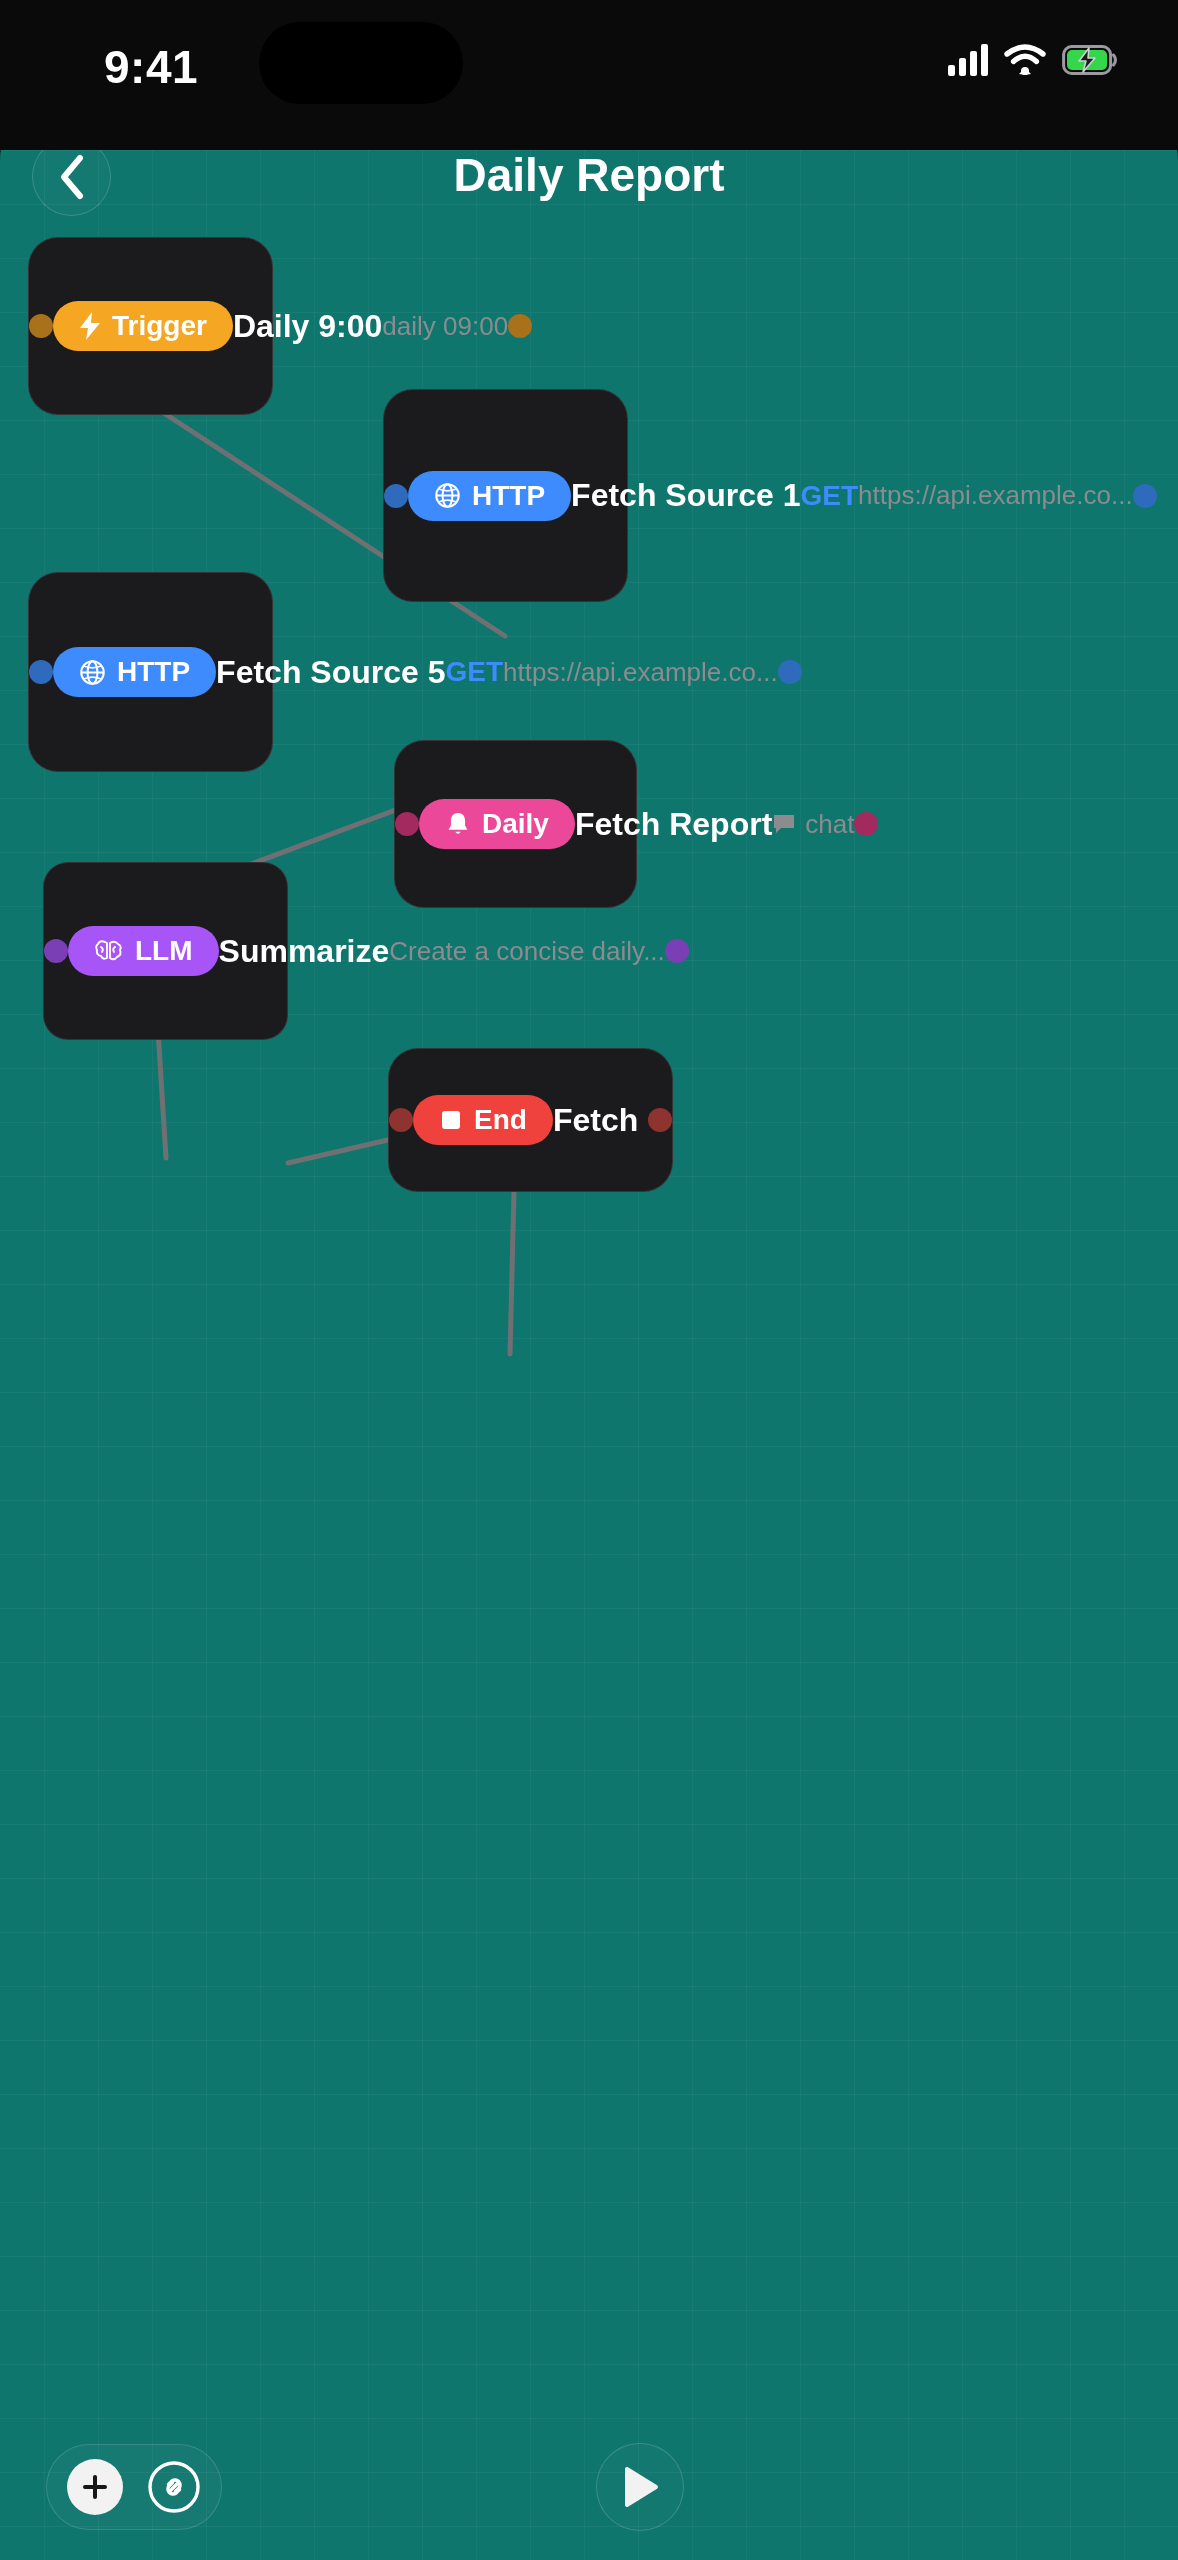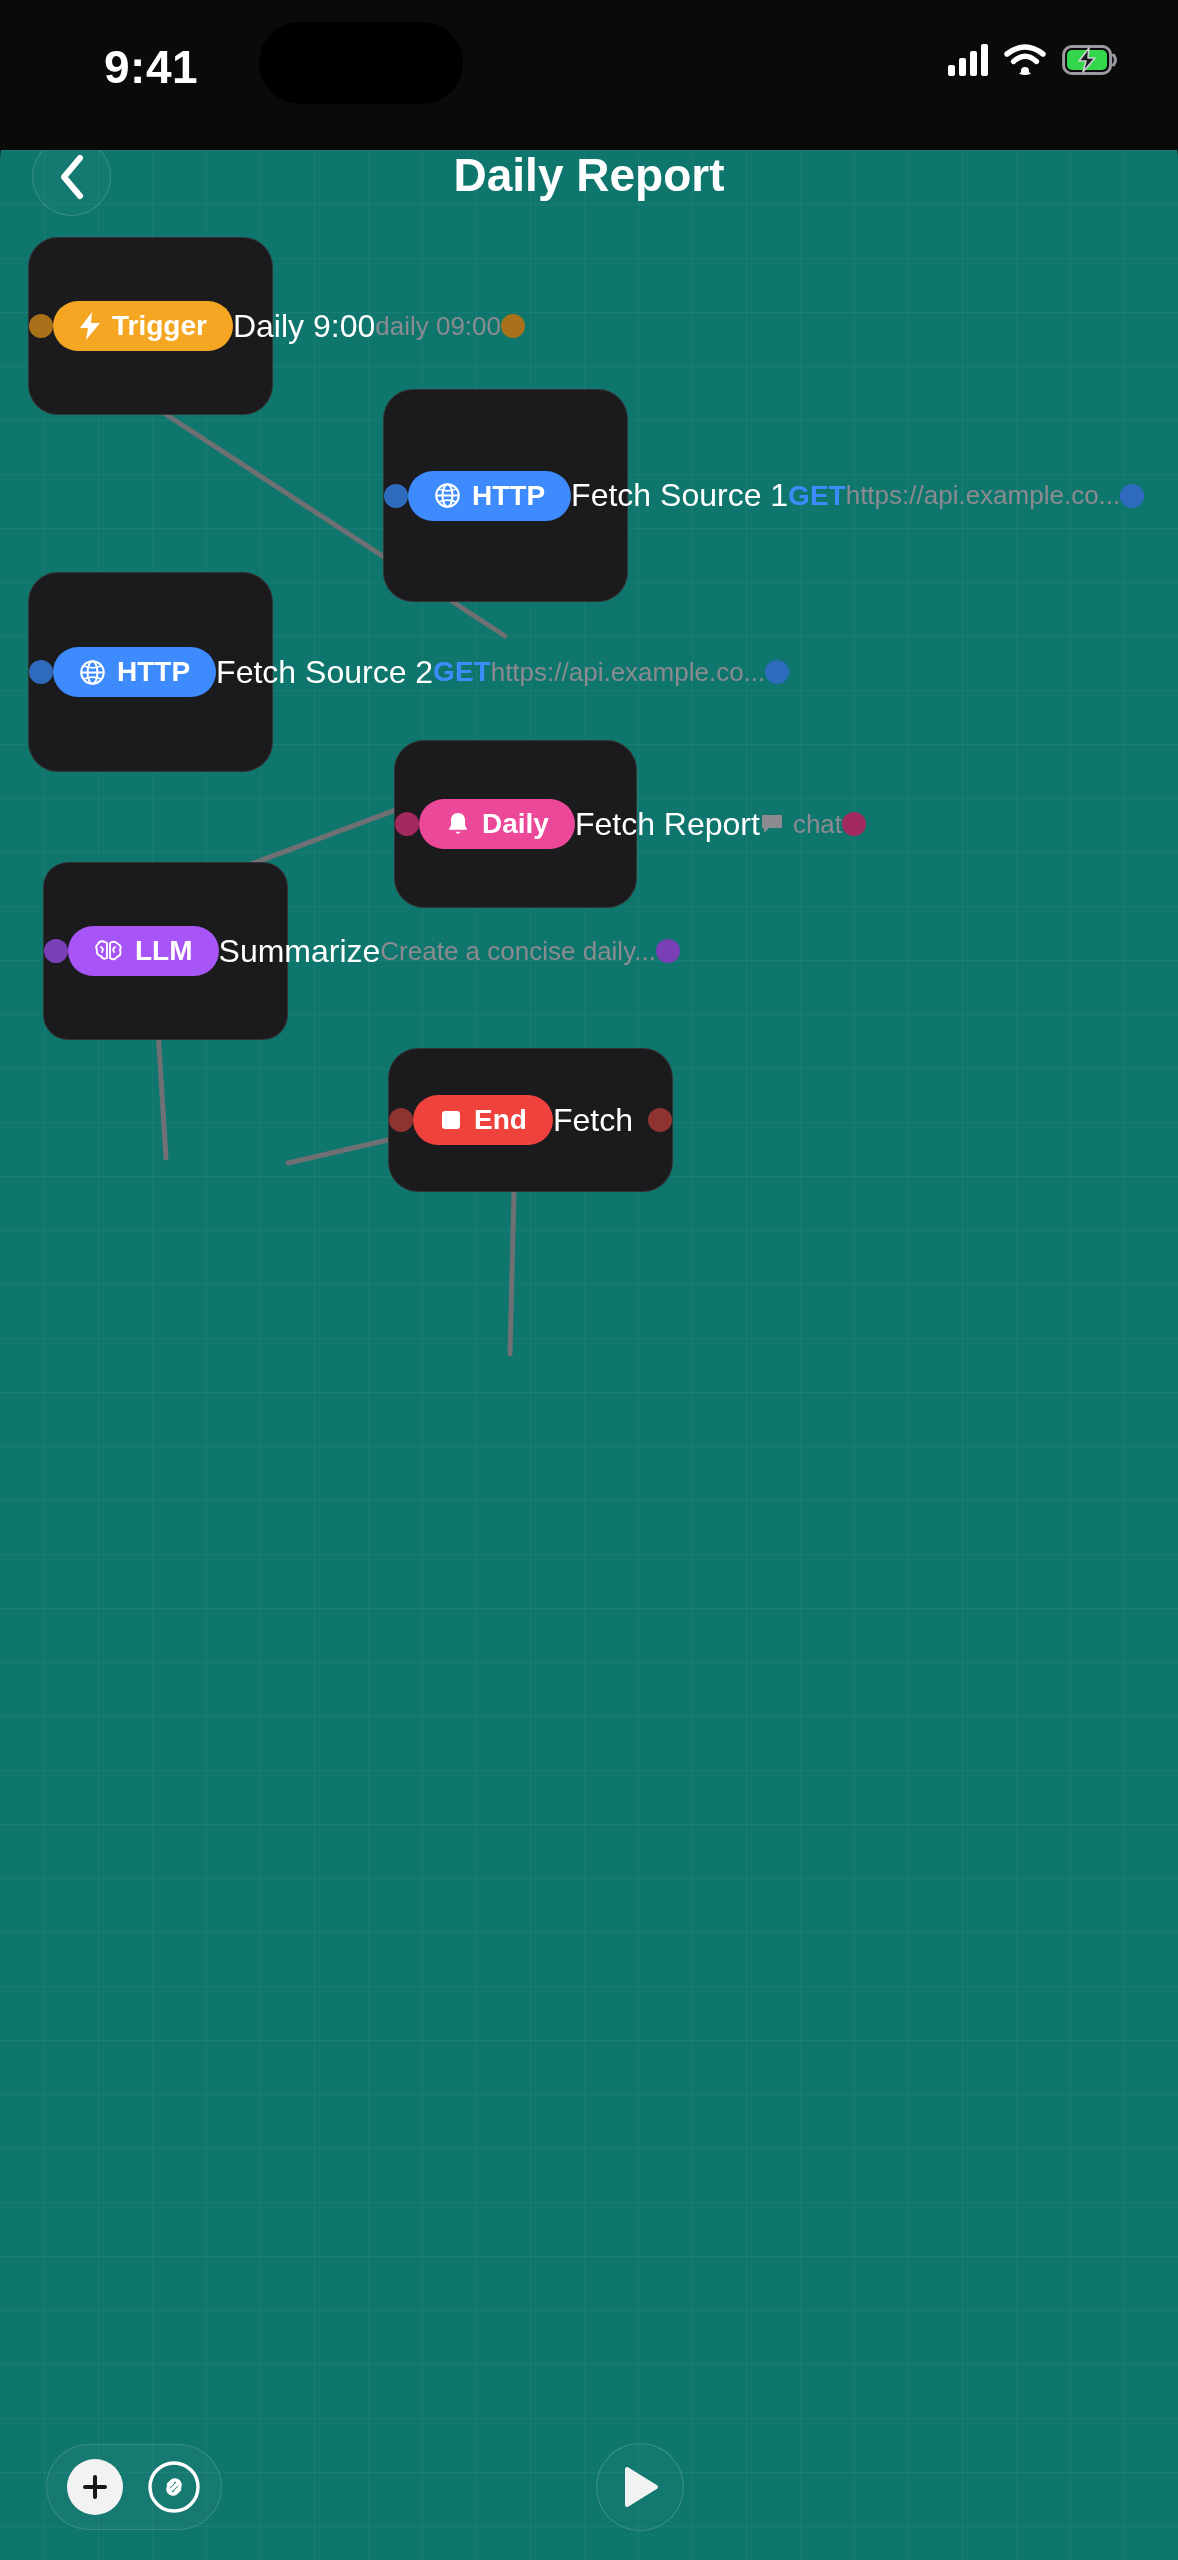--- a/index.html
+++ b/index.html
@@ -98,21 +98,21 @@
     flex:0 0 auto;
   }
   .badge {
     display:inline-flex; align-items:center; gap:11px;
     height:50px; padding:0 26px;
     border-radius:26px;
     color:#fff; font-size:28px; font-weight:600;
     white-space:nowrap;
   }
   .node-title {
-    color:#fff; font-size:32px; font-weight:400;
+    color:#fff; font-size:32px; font-weight:700;
     white-space:nowrap;
   }
   .node-sub {
     color:#8b8b90; font-size:26px; font-weight:400;
     white-space:nowrap;
     display:inline-flex; align-items:center; gap:9px;
   }
   .node-method {
     font-size:28px; font-weight:700; color:#3d8bfd;
   }
@@ -223,21 +223,21 @@
         <svg width="27" height="27" viewBox="0 0 24 24">
           <circle cx="12" cy="12" r="10" fill="none" stroke="#fff" stroke-width="1.8"></circle>
           <ellipse cx="12" cy="12" rx="4.4" ry="10" fill="none" stroke="#fff" stroke-width="1.8"></ellipse>
           <line x1="2" y1="12" x2="22" y2="12" stroke="#fff" stroke-width="1.8"></line>
           <path d="M4.2 6.3 Q12 9.4 19.8 6.3" fill="none" stroke="#fff" stroke-width="1.5"></path>
           <path d="M4.2 17.7 Q12 14.6 19.8 17.7" fill="none" stroke="#fff" stroke-width="1.5"></path>
         </svg>
         <span>HTTP</span>
       </div>
       <div style="height:12px;"></div>
-      <div class="node-title">Fetch Source 2</div>
+      <div class="node-title">Fetch Source 5</div>
       <div style="height:9px;"></div>
       <div class="node-method">GET</div>
       <div style="height:5px;"></div>
       <div class="node-sub">
         <span>https://api.example.co...</span>
       </div>
       <div style="flex:1"></div>
       <div class="port" style="background:#2f6bbd;"></div>
     </div>
 

